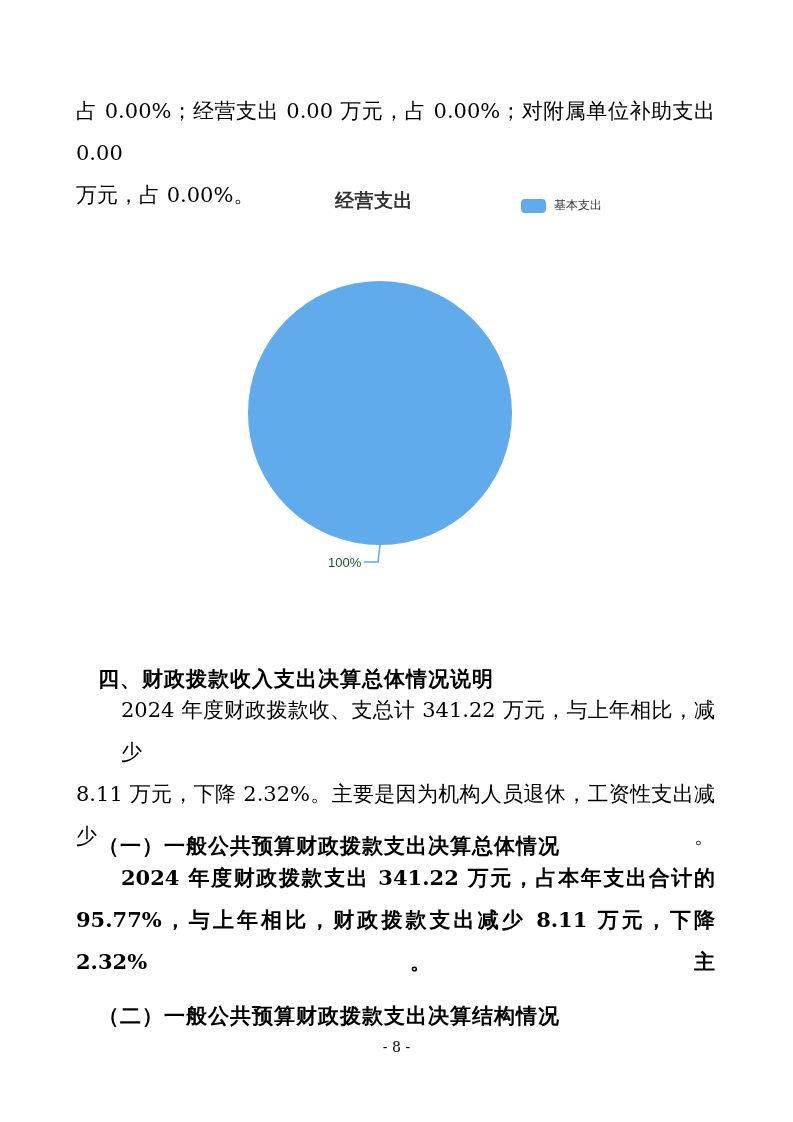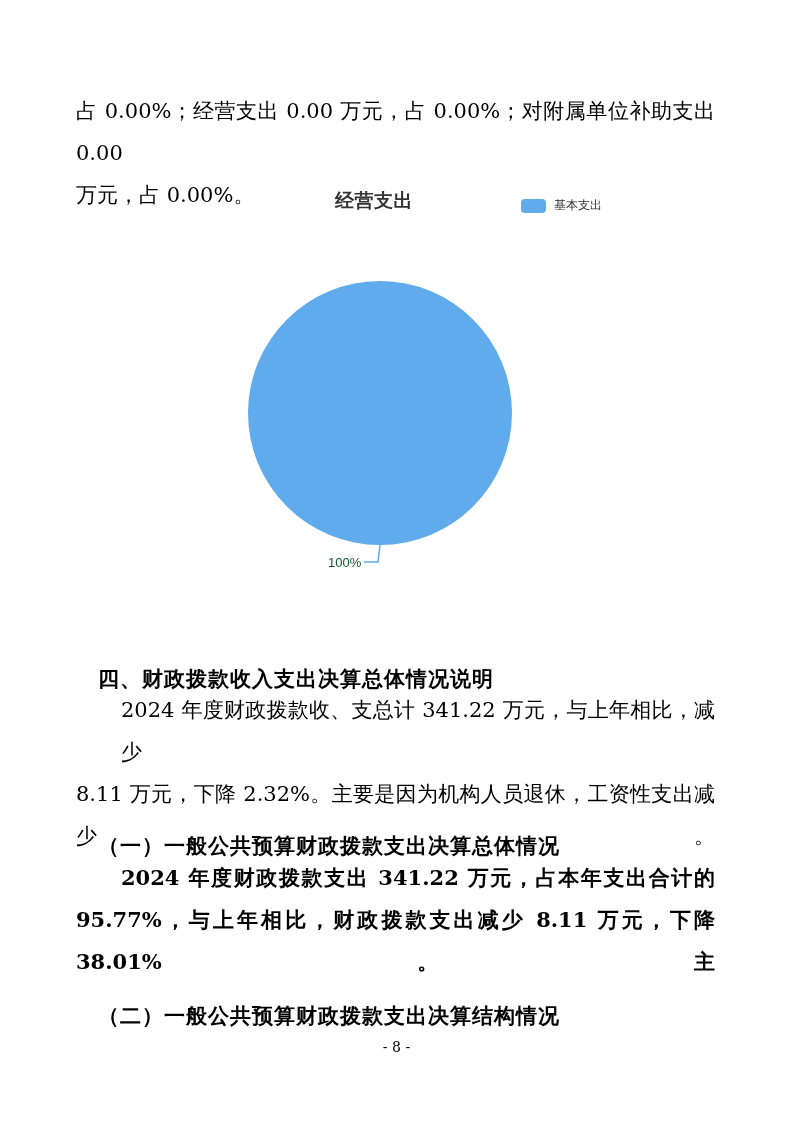--- a/index.html
+++ b/index.html
@@ -111,19 +111,19 @@
 
   <div class="heading" style="top:659px;">四、财政拨款收入支出决算总体情况说明</div>
   <div class="para" style="top:689px;">
     <div class="line just indent">2024 年度财政拨款收、支总计 341.22 万元，与上年相比，减少</div>
     <div class="line just">8.11 万元，下降 2.32%。主要是因为机构人员退休，工资性支出减少。</div>
   </div>
 
   <div class="heading" style="top:826px;">（一）一般公共预算财政拨款支出决算总体情况</div>
   <div class="para" style="top:857px;font-weight:bold;">
     <div class="line just indent">2024 年度财政拨款支出 341.22 万元，占本年支出合计的</div>
-    <div class="line just">95.77%，与上年相比，财政拨款支出减少 8.11 万元，下降 38.01%。主</div>
+    <div class="line just">95.77%，与上年相比，财政拨款支出减少 8.11 万元，下降 2.32%。主</div>
   </div>
   <div class="heading" style="top:996px;">（二）一般公共预算财政拨款支出决算结构情况</div>
 
   <div class="footer">- 8 -</div>
 
 </div>
 
 </body></html>

